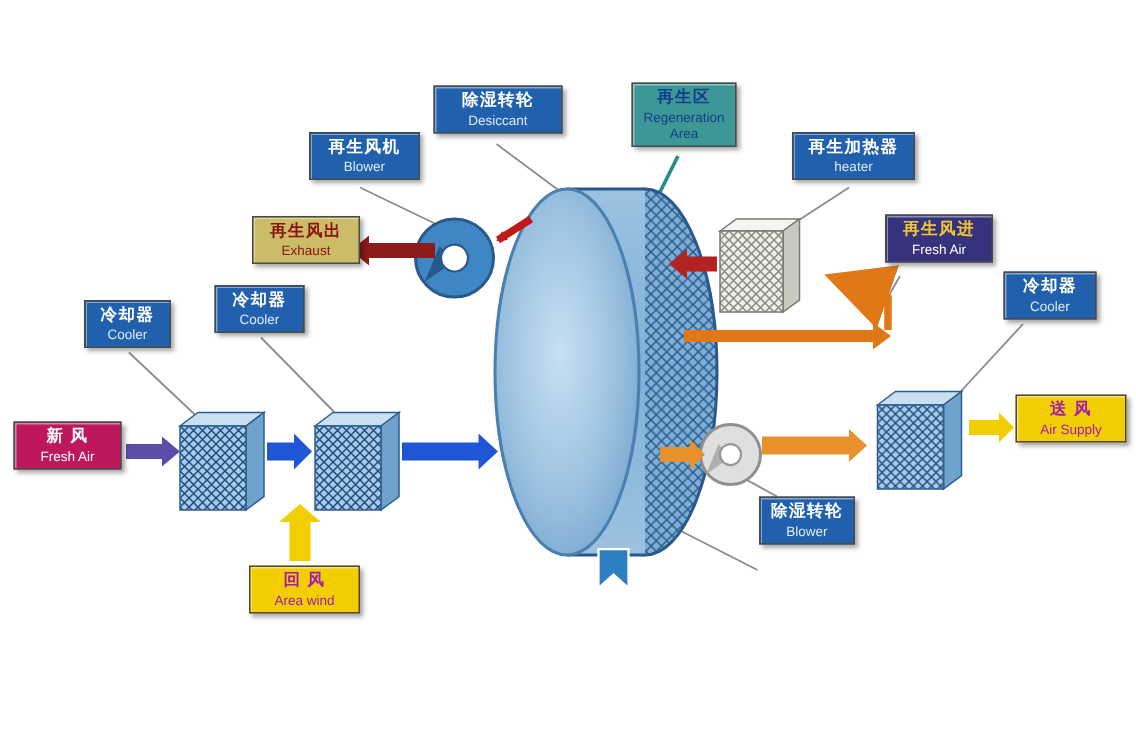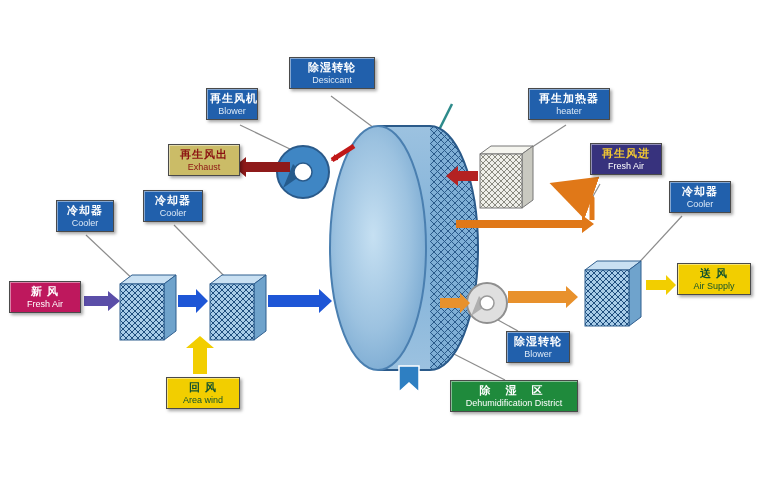--- a/index.html
+++ b/index.html
@@ -11,21 +11,21 @@
        box-shadow:inset 1px 1px 0 rgba(255,255,255,.45), 2px 2px 3px rgba(0,0,0,.35);line-height:1.25}
   .lbl .zh{font-size:11px;font-weight:bold;letter-spacing:1px;white-space:nowrap}
   .lbl .en{font-size:9px;font-weight:normal;word-wrap:break-word}
   .blue{background:#2160AC;color:#fff}
   .blue .en{color:#DCE9F7}
   .teal{background:#3D9797;color:#123F8C}
   .khaki{background:#CBBC67;color:#8B1212}
   .indigo{background:#37327D;color:#fff}
   .indigo .zh{color:#F2C832}
   .purple{background:#be185d;color:#fff}
-  .yellow{background:#F2CE00;color:#14532d}
+  .yellow{background:#F2CE00;color:#a21caf}
   .green{background:#1F8A3C;color:#fff}
   #title{position:absolute;left:0;right:0;top:214px;z-index:3;text-align:center;
          font-size:42px;font-weight:bold;color:#1E96D8;letter-spacing:2px;
          text-shadow:-2px -2px 0 #fff,2px -2px 0 #fff,-2px 2px 0 #fff,2px 2px 0 #fff,
                      0 -2px 0 #fff,0 2px 0 #fff,-2px 0 0 #fff,2px 0 0 #fff,
                      3px 4px 3px rgba(60,60,60,.4)}
 </style>
 </head>
 <body>
 
@@ -139,22 +139,26 @@
 
       <polyline points="592,220 592,198 558,186" fill="none" stroke="#E07818" stroke-width="5" stroke-linejoin="round" marker-end="url(#arrowOrangeM)"></polyline>
     </g>
   </svg>
 
   <div class="lbl blue" style="left:289px;top:57px;width:86px">
     <div class="zh">除湿转轮</div>
     <div class="en">Desiccant</div>
   </div>
 
-
-  <div class="lbl blue" style="left:206px;top:88px;width:52px">
+  <div class="lbl teal" style="left:421px;top:55px;width:70px">
+    <div class="zh">再生区</div>
+    <div class="en">Regeneration Area</div>
+  </div>
+
+  <div class="lbl blue" style="left:206px;top:88px;width:74px">
     <div class="zh">再生风机</div>
     <div class="en">Blower</div>
   </div>
 
   <div class="lbl khaki" style="left:168px;top:144px;width:72px">
     <div class="zh">再生风出</div>
     <div class="en">Exhaust</div>
   </div>
 
   <div class="lbl blue" style="left:528px;top:88px;width:82px">
@@ -195,19 +199,15 @@
   <div class="lbl yellow" style="left:166px;top:377px;width:74px">
     <div class="zh">回  风</div>
     <div class="en">Area wind</div>
   </div>
 
   <div class="lbl blue" style="left:506px;top:331px;width:64px">
     <div class="zh">除湿转轮</div>
     <div class="en">Blower</div>
   </div>
 
-  <div class="lbl green" style="left:450px;top:380px;width:128px">
-    <div class="zh" style="letter-spacing:6px">除 湿 区</div>
-    <div class="en">Dehumidification District</div>
-  </div>
 
 
 </div>
 
 </body></html>

